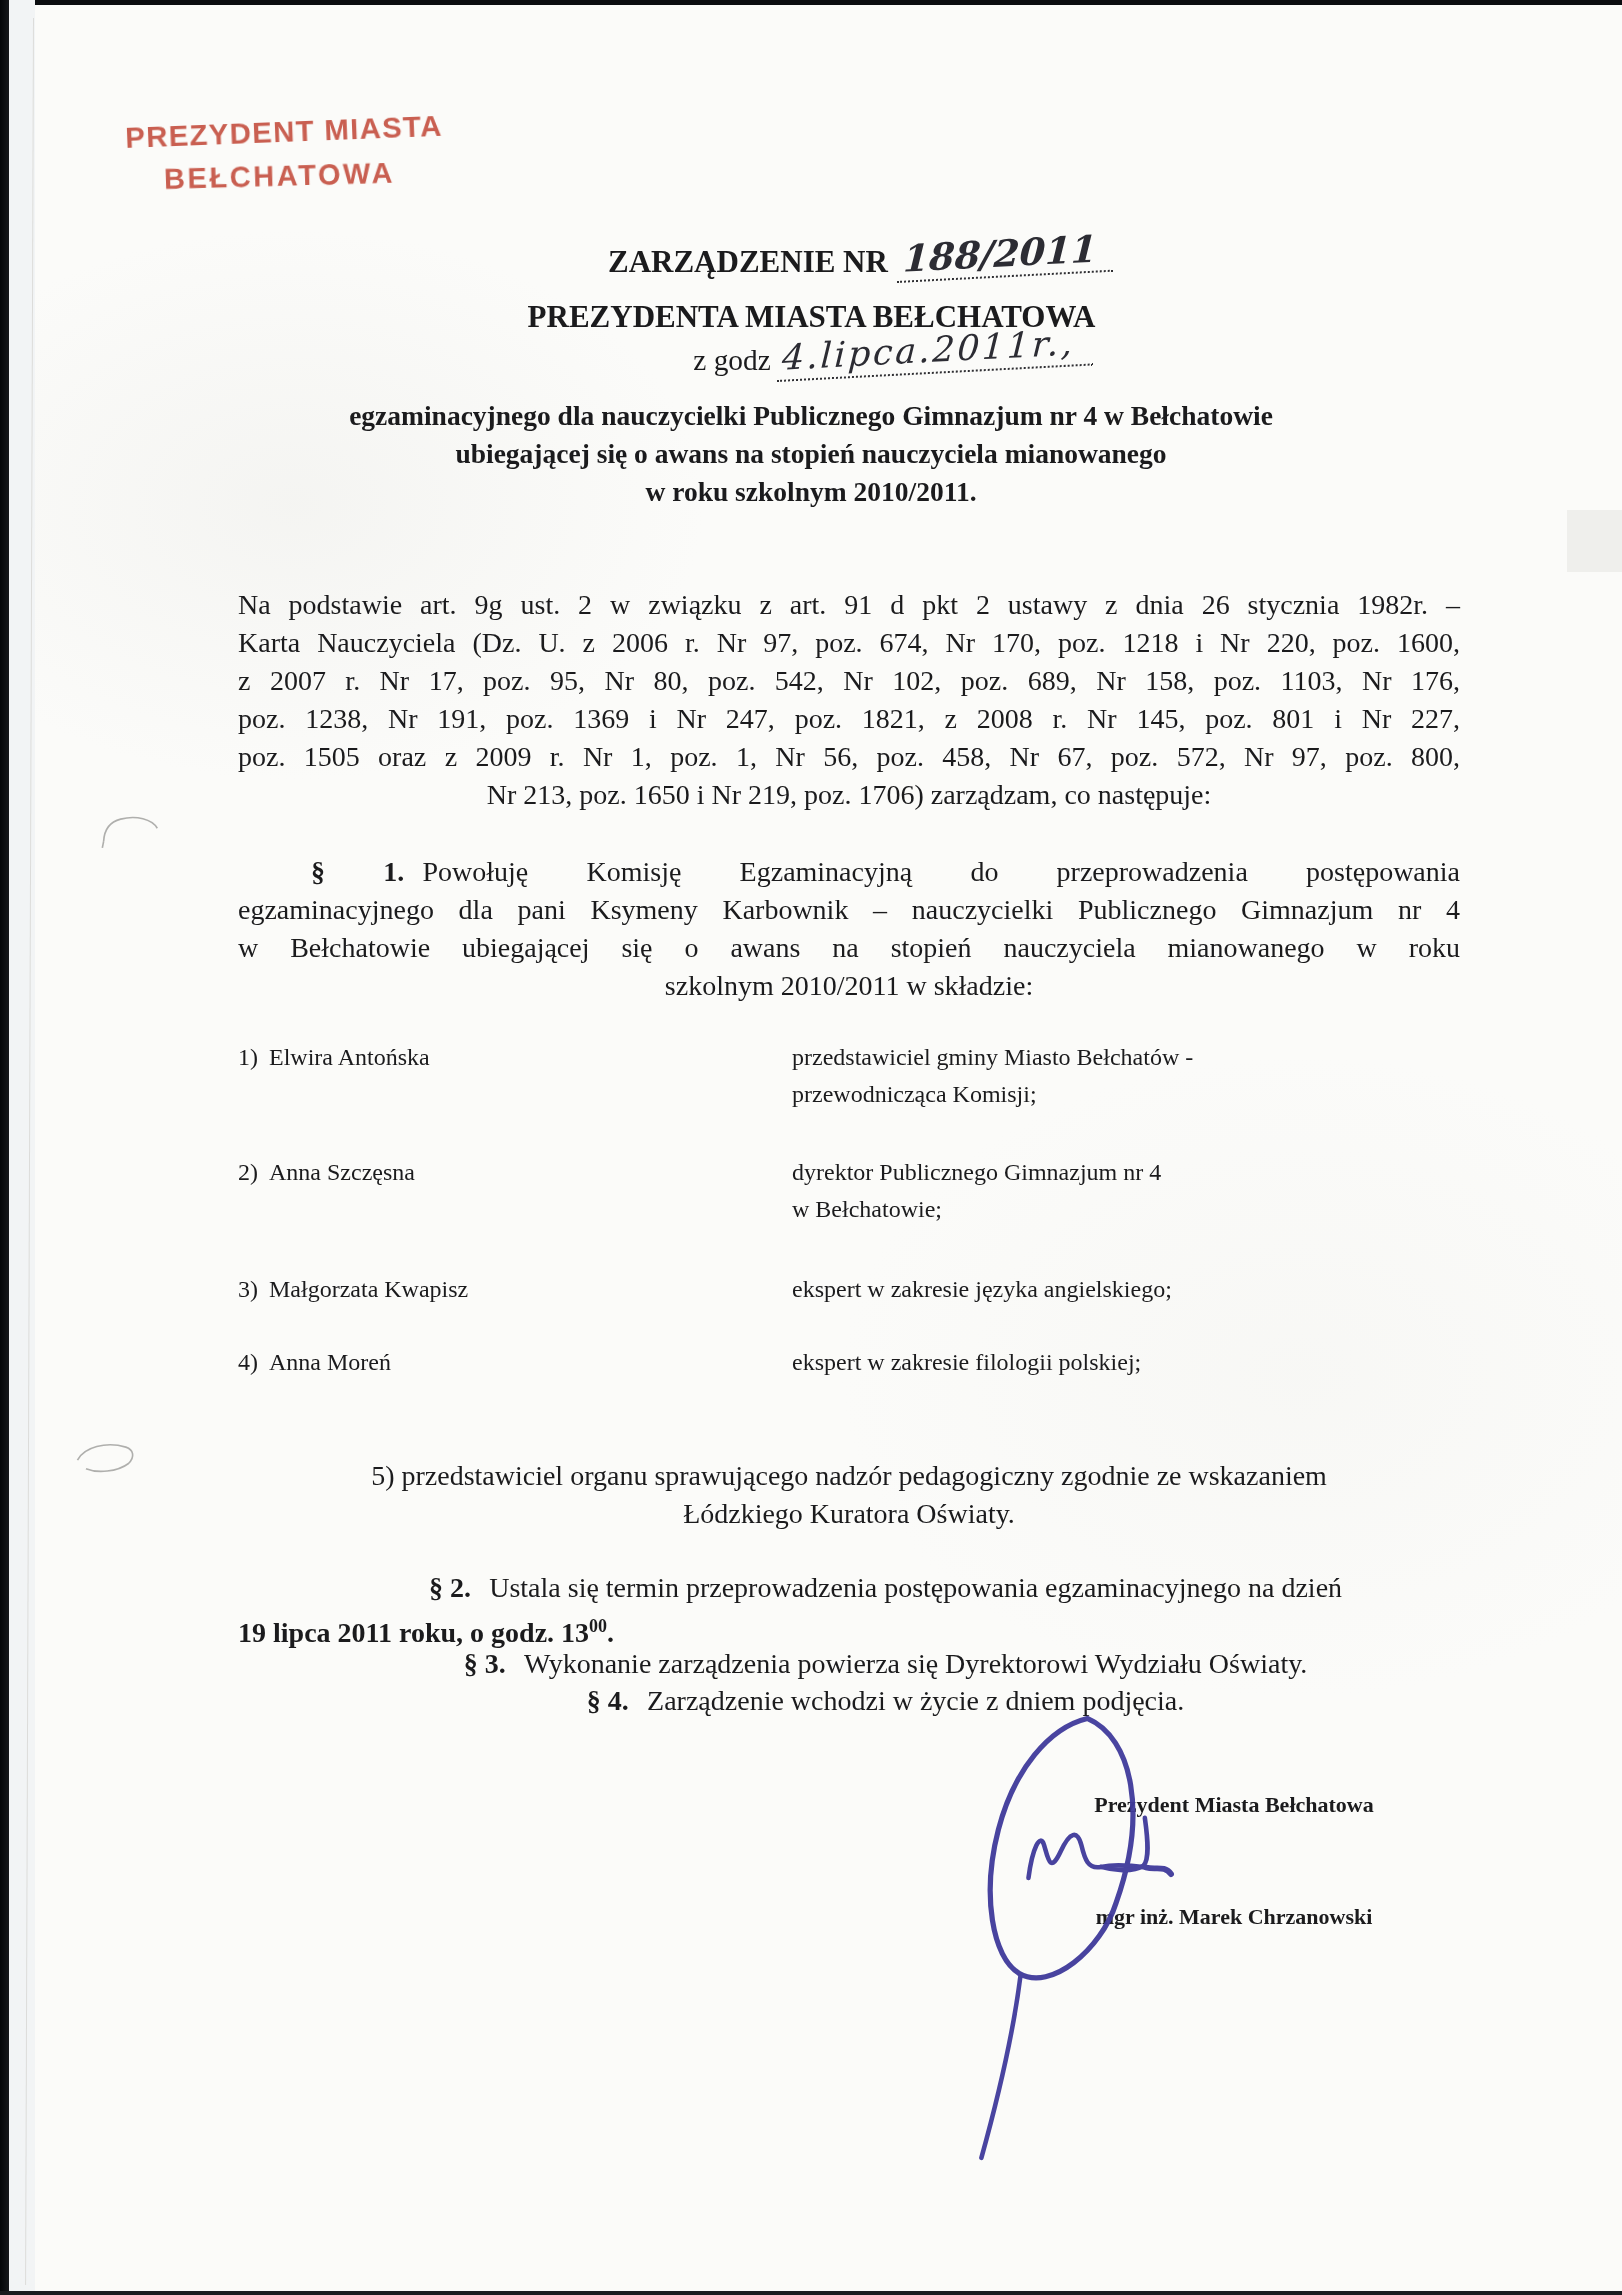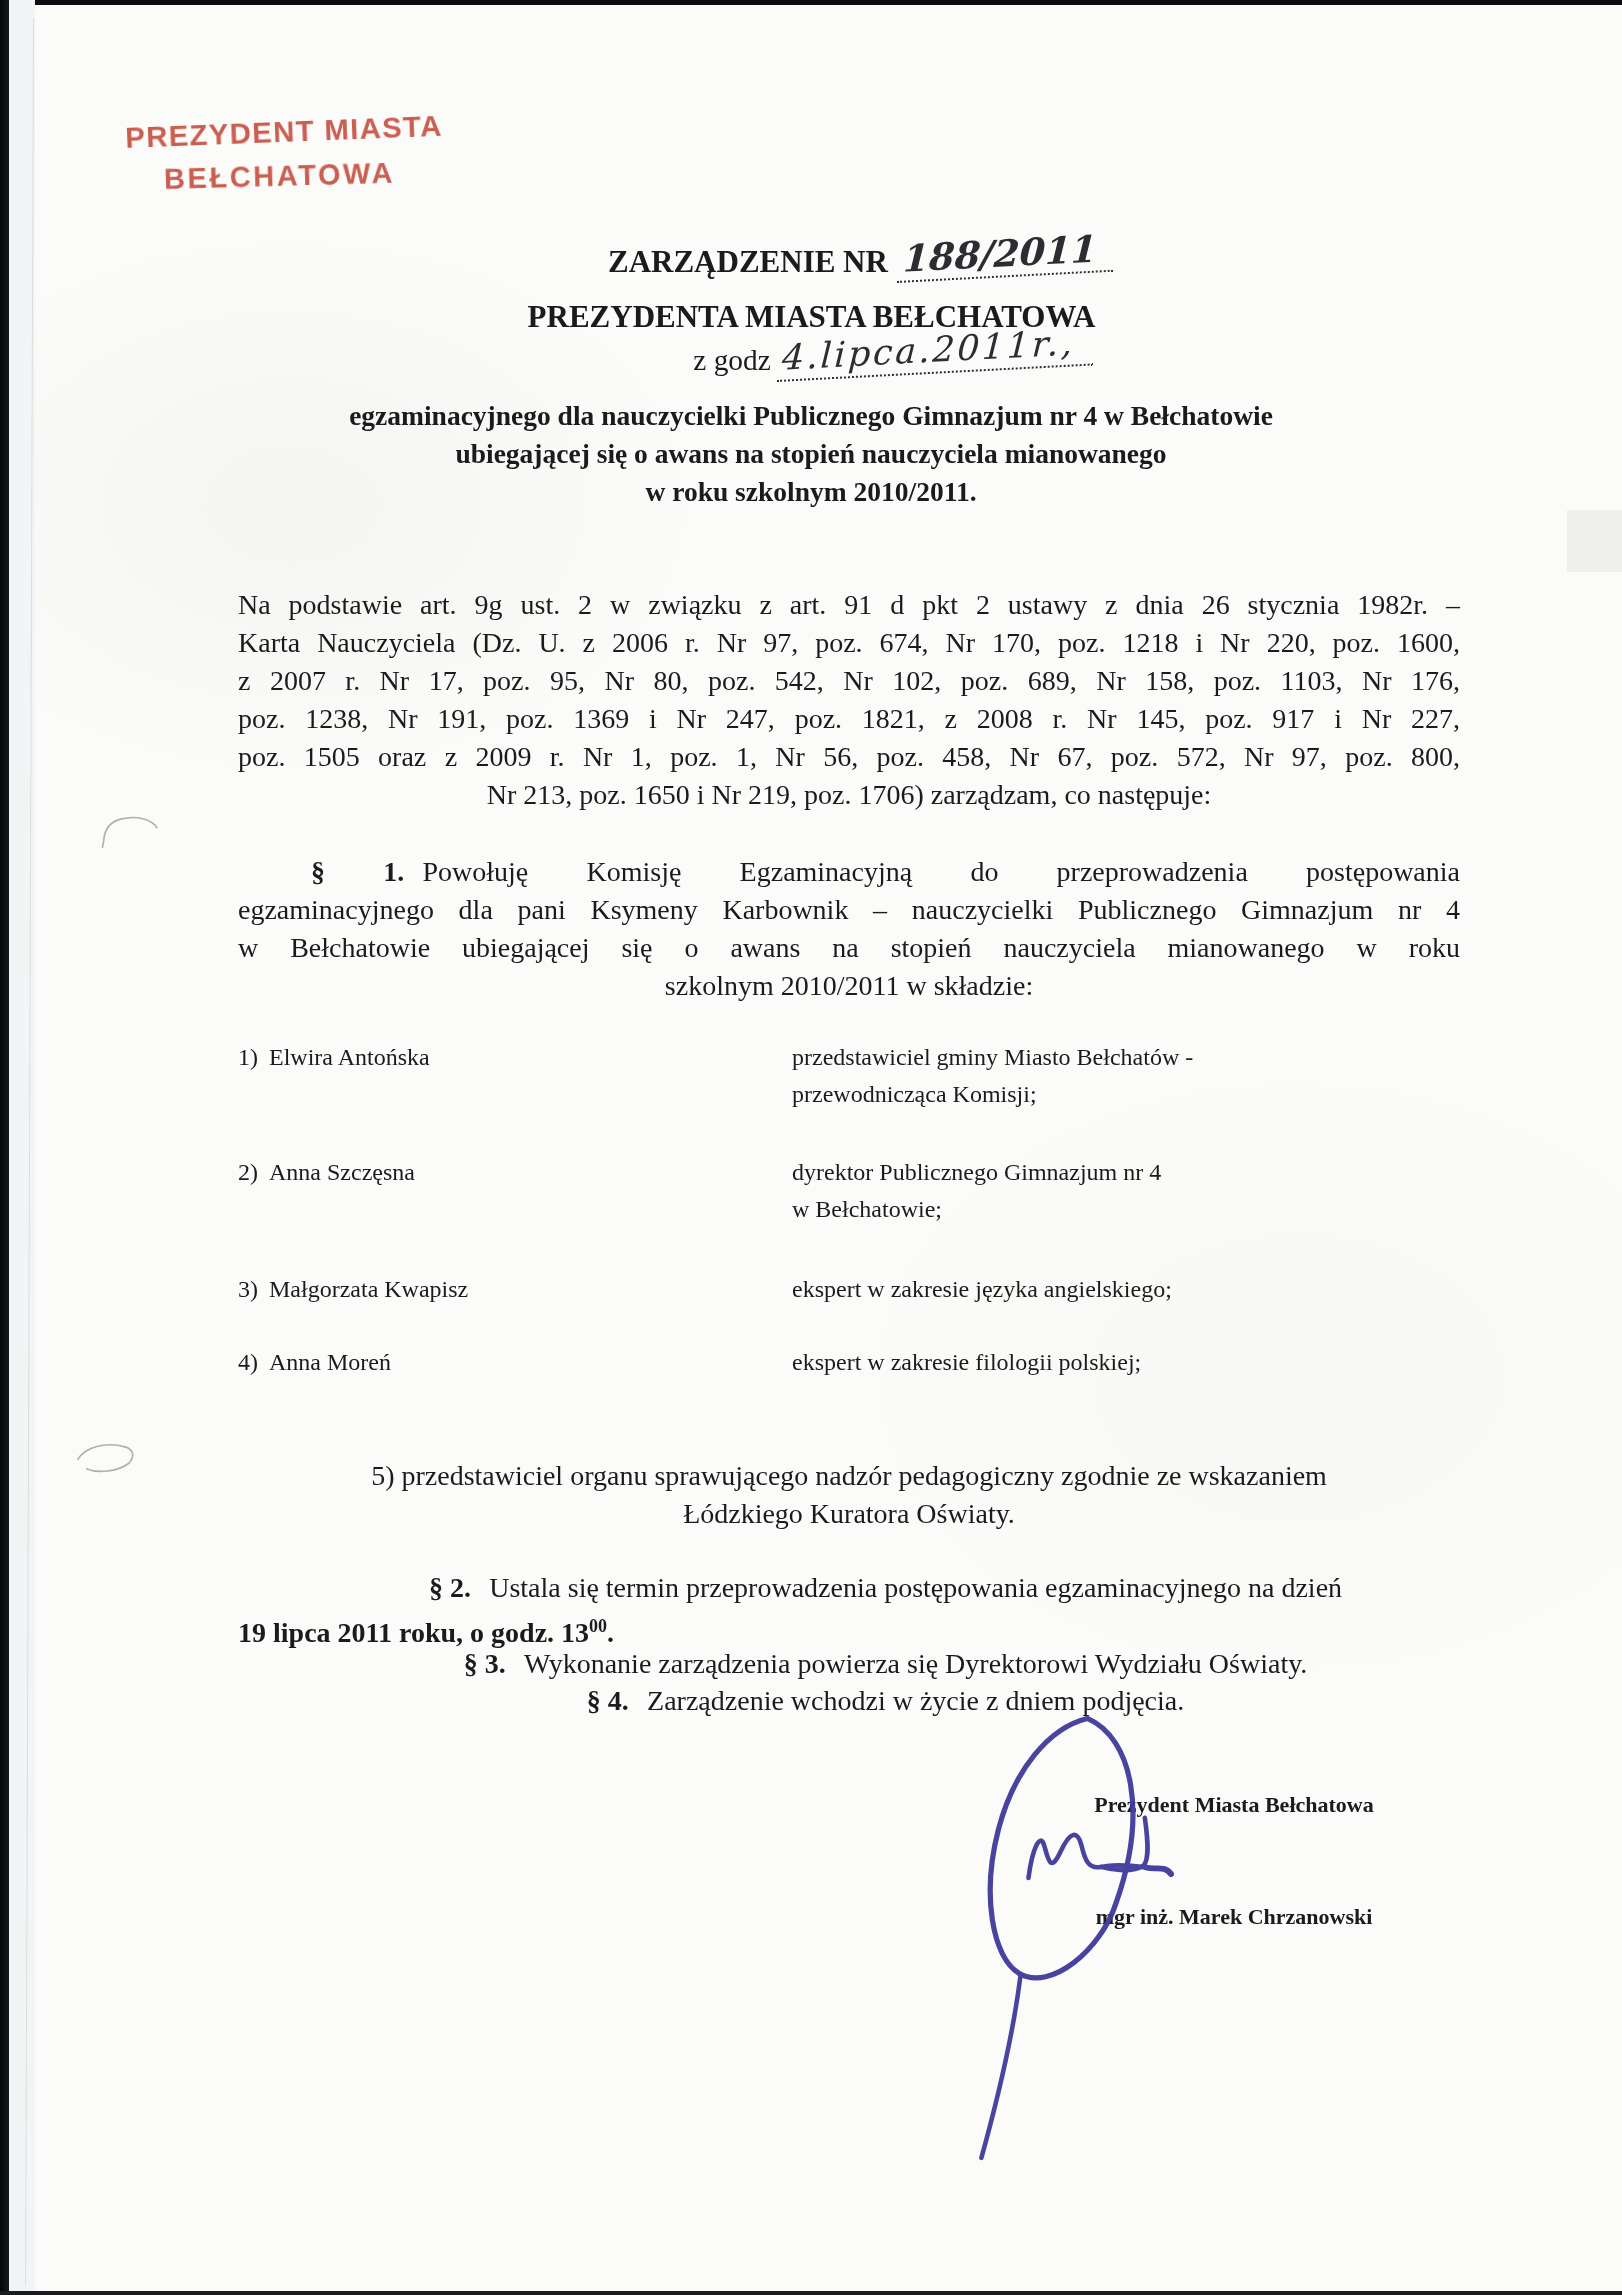--- a/index.html
+++ b/index.html
@@ -107,21 +107,21 @@
   <div class="subject">
     <div>egzaminacyjnego dla nauczycielki Publicznego Gimnazjum nr 4 w Bełchatowie</div>
     <div>ubiegającej się o awans na stopień nauczyciela mianowanego</div>
     <div>w roku szkolnym 2010/2011.</div>
   </div>
 
   <div class="doc legal">
     <div class="jline">Na podstawie art. 9g ust. 2  w związku z art. 91 d pkt 2 ustawy z dnia 26 stycznia 1982r. –</div>
     <div class="jline">Karta Nauczyciela (Dz. U. z 2006 r. Nr 97, poz. 674, Nr 170, poz. 1218 i Nr 220, poz. 1600,</div>
     <div class="jline">z 2007 r. Nr 17, poz. 95, Nr 80, poz. 542, Nr 102, poz. 689, Nr 158, poz. 1103, Nr 176,</div>
-    <div class="jline">poz. 1238, Nr 191, poz. 1369 i Nr 247, poz. 1821, z 2008 r. Nr 145, poz. 917 i Nr 227,</div>
+    <div class="jline">poz. 1238, Nr 191, poz. 1369 i Nr 247, poz. 1821, z 2008 r. Nr 145, poz. 801 i Nr 227,</div>
     <div class="jline">poz. 1505 oraz z 2009 r. Nr 1, poz. 1, Nr 56, poz. 458, Nr 67, poz. 572, Nr 97, poz. 800,</div>
     <div class="lline">Nr 213, poz. 1650 i Nr 219, poz. 1706) zarządzam, co następuje:</div>
   </div>
 
   <div class="doc par1">
     <div class="jline indent"><span class="plabel">§ 1.</span><span>Powołuję Komisję Egzaminacyjną do przeprowadzenia postępowania</span></div>
     <div class="jline">egzaminacyjnego dla pani Ksymeny Karbownik – nauczycielki Publicznego Gimnazjum nr 4</div>
     <div class="jline">w Bełchatowie ubiegającej się o awans na stopień nauczyciela mianowanego w roku</div>
     <div class="lline">szkolnym 2010/2011 w składzie:</div>
   </div>

